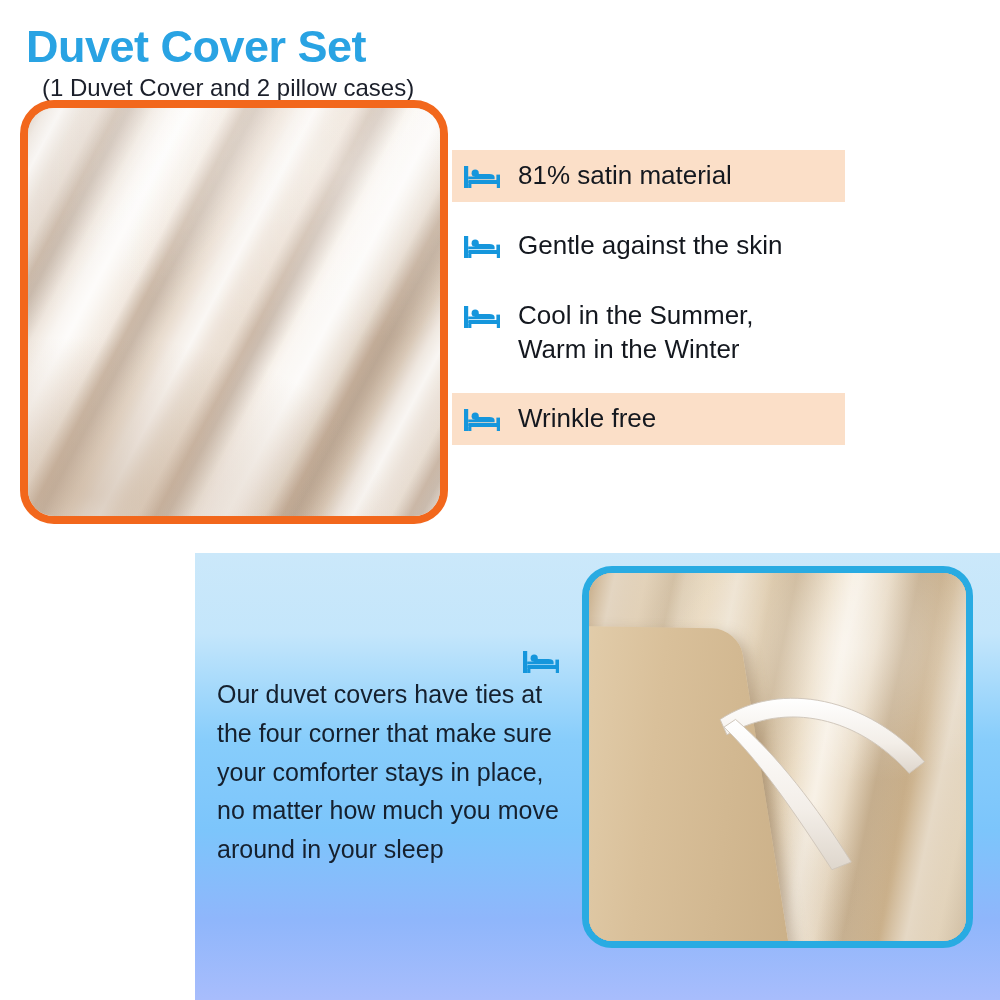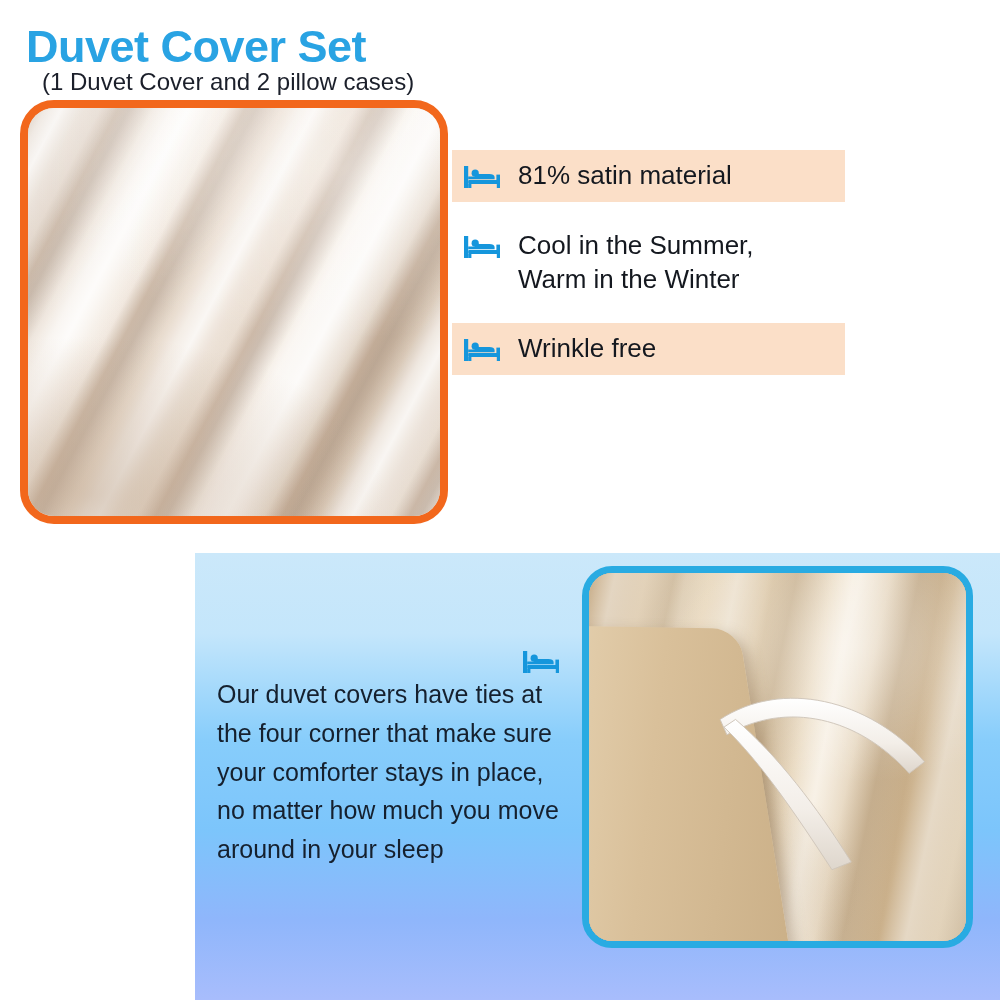--- a/index.html
+++ b/index.html
@@ -24,21 +24,21 @@
     font-size: 45px;
     font-weight: bold;
     letter-spacing: -0.5px;
     color: #29A3E3;
     line-height: 1;
     white-space: nowrap;
   }
   .subtitle {
     position: absolute;
     left: 42px;
-    top: 70px;
+    top: 76px;
     font-size: 24px;
     color: #1b1f2a;
     line-height: 1;
     white-space: nowrap;
   }
 
   
   .photo-top {
     position: absolute;
     left: 20px;
@@ -222,20 +222,36 @@
           <rect x="4.2" y="16.0" width="31.8" height="3.9" rx="1"></rect>
           <rect x="32.4" y="10.6" width="3.6" height="9.4"></rect>
           <rect x="4.2" y="19.9" width="3.2" height="4.1"></rect>
           <rect x="32.8" y="19.9" width="3.2" height="4.1"></rect>
         </g>
       </svg>
     </span>
     <span class="feature-text">81% satin material</span>
   </div>
 
+  <div class="feature-row gap">
+    <span class="bed-icon">
+      <svg viewBox="0 0 40 26" xmlns="http://www.w3.org/2000/svg">
+        <g fill="#1596DC">
+          <rect x="0" y="2" width="4.2" height="22"></rect>
+          <circle cx="11.2" cy="9.2" r="3.6"></circle>
+          <path d="M4.2 12.6 h6.2 l3.4 -2.6 h11.6 c3.0 0 5.2 1.3 5.2 3.1 v2.1 h-26.4 z"></path>
+          <rect x="4.2" y="16.0" width="31.8" height="3.9" rx="1"></rect>
+          <rect x="32.4" y="10.6" width="3.6" height="9.4"></rect>
+          <rect x="4.2" y="19.9" width="3.2" height="4.1"></rect>
+          <rect x="32.8" y="19.9" width="3.2" height="4.1"></rect>
+        </g>
+      </svg>
+    </span>
+    <span class="feature-text">Gentle against the skin</span>
+  </div>
 
   <div class="feature-row gap">
     <span class="bed-icon">
       <svg viewBox="0 0 40 26" xmlns="http://www.w3.org/2000/svg">
         <g fill="#1596DC">
           <rect x="0" y="2" width="4.2" height="22"></rect>
           <circle cx="11.2" cy="9.2" r="3.6"></circle>
           <path d="M4.2 12.6 h6.2 l3.4 -2.6 h11.6 c3.0 0 5.2 1.3 5.2 3.1 v2.1 h-26.4 z"></path>
           <rect x="4.2" y="16.0" width="31.8" height="3.9" rx="1"></rect>
           <rect x="32.4" y="10.6" width="3.6" height="9.4"></rect>

